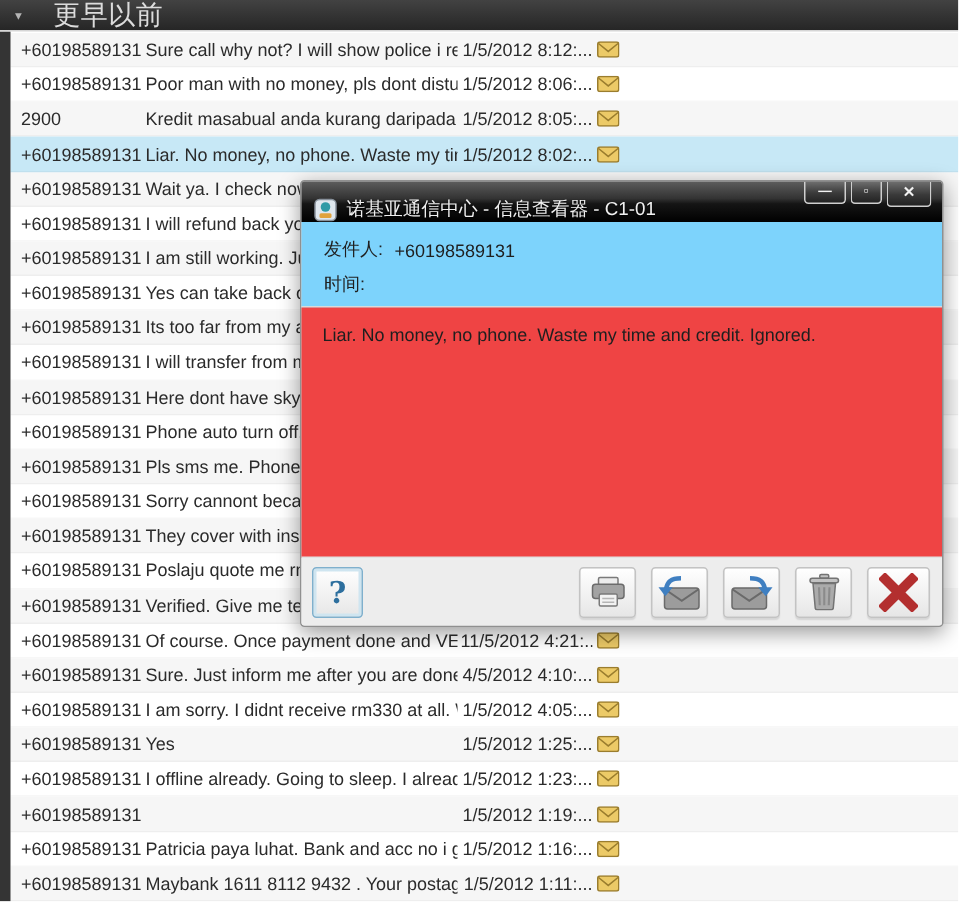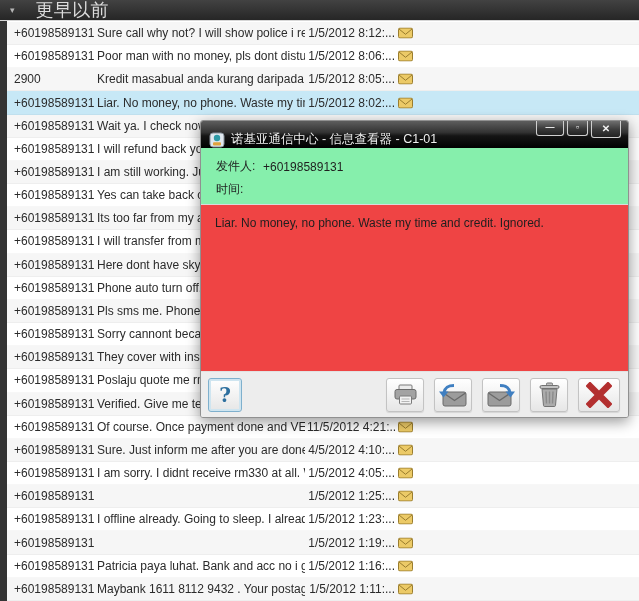--- a/index.html
+++ b/index.html
@@ -47,21 +47,21 @@
   .win-controls { position:absolute; right:7px; top:0; display:flex; gap:3px; align-items:flex-start; }
   .win-btn {
     background:linear-gradient(#6f6f6f,#3a3a3a 55%, #222);
     border:1px solid #cfcfcf; border-top:none; border-radius:0 0 3px 3px;
     color:#f2f2f2; font-size:9px; line-height:13px; height:15px; text-align:center;
     font-weight:bold; cursor:default;
   }
   .win-btn.minb { width:28px; }
   .win-btn.maxb { width:21px; }
   .win-btn.closeb { width:30px; height:17px; line-height:15px; font-size:10px; }
-  .info-section { flex:none; height:57px; background:#86efac; border-bottom:1px solid #dadada; padding:7px 0 0 15px; }
+  .info-section { flex:none; height:57px; background:#7dd3fc; border-bottom:1px solid #dadada; padding:7px 0 0 15px; }
   .info-row { display:flex; height:23px; align-items:center; }
   .info-label { width:47px; color:#1f1f1f; }
   .info-value { color:#1f1f1f; }
   .dialog-body { flex:1; background:#ef4444; padding:11px 14px; color:#1f1f1f; border-bottom:1px solid #e2e2e2; overflow:hidden; }
   .toolbar { flex:none; height:45px; background:#ededed; display:flex; align-items:center; padding:0 7px; border-radius:0 0 2px 2px; }
   .tb-btn {
     width:38px; height:34px; flex:none;
     background:linear-gradient(#ffffff,#e6e6e6);
     border:1px solid #c3c3c3; border-radius:3px;
     display:flex; align-items:center; justify-content:center;
@@ -239,20 +239,21 @@
       <span class="cell time">1/5/2012 4:05:...</span>
       <span class="env icon">
         <svg width="15" height="11" viewBox="0 0 15 11">
           <rect x="0.5" y="0.5" width="14" height="10" rx="1.5" fill="#ecca67" stroke="#9a7d2e"></rect>
           <path d="M1 1.5 L7.5 6.8 L14 1.5" fill="none" stroke="#9a7d2e" stroke-width="1"></path>
         </svg>
       </span>
     </div>
       <div class="row alt">
       <span class="cell phone">+60198589131</span>
+      <span class="cell msg">Yes</span>
       <span class="cell time">1/5/2012 1:25:...</span>
       <span class="env icon">
         <svg width="15" height="11" viewBox="0 0 15 11">
           <rect x="0.5" y="0.5" width="14" height="10" rx="1.5" fill="#ecca67" stroke="#9a7d2e"></rect>
           <path d="M1 1.5 L7.5 6.8 L14 1.5" fill="none" stroke="#9a7d2e" stroke-width="1"></path>
         </svg>
       </span>
     </div>
       <div class="row">
       <span class="cell phone">+60198589131</span>

